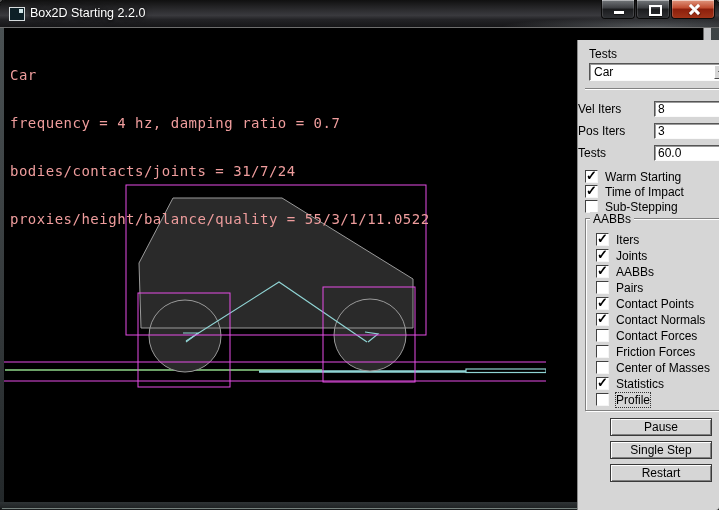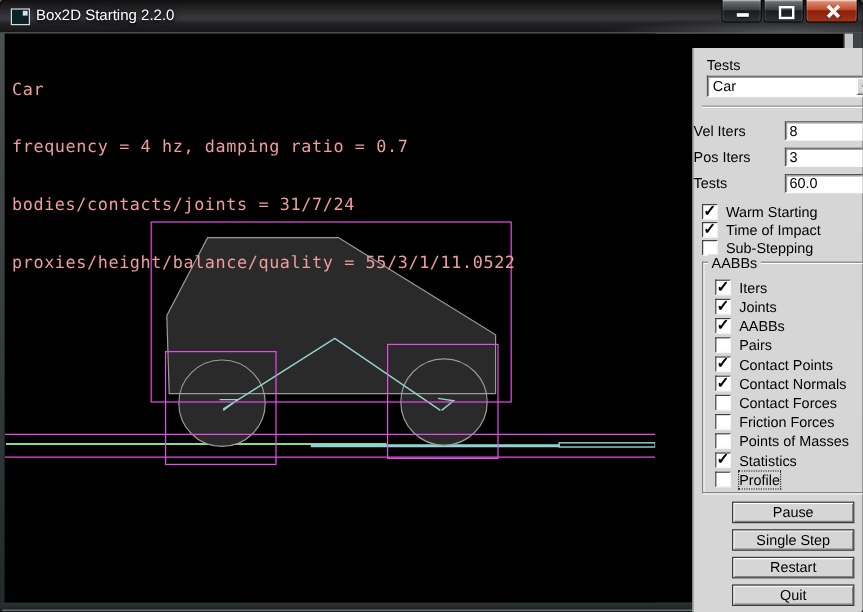--- a/index.html
+++ b/index.html
@@ -286,32 +286,31 @@
     <div class="check-row indent" style="top:305px" data-checked="false">
       <div class="cbox"></div>
       <div class="cb-label">Friction Forces</div>
     </div>
     <div class="check-row indent" style="top:289px" data-checked="false">
       <div class="cbox"></div>
       <div class="cb-label">Contact Forces</div>
     </div>
     <div class="check-row indent" style="top:321px" data-checked="false">
       <div class="cbox"></div>
-      <div class="cb-label">Points of Masses</div>
+      <div class="cb-label">Center of Masses</div>
     </div>
     <div class="check-row indent" style="top:337px" data-checked="true">
       <div class="cbox">
           <span class="check">✓</span>
         </div>
       <div class="cb-label">Statistics</div>
     </div>
     <div class="check-row indent" style="top:353px" data-checked="false">
       <div class="cbox"></div>
       <div class="cb-label focus">Profile</div>
     </div>
 
     <div class="gbtn" style="top:378px">Pause</div>
     <div class="gbtn" style="top:401px">Single Step</div>
     <div class="gbtn" style="top:424px">Restart</div>
-    <div class="gbtn" style="top:447px">Quit</div>
   </div>
 
 </div>
 
 </body></html>

